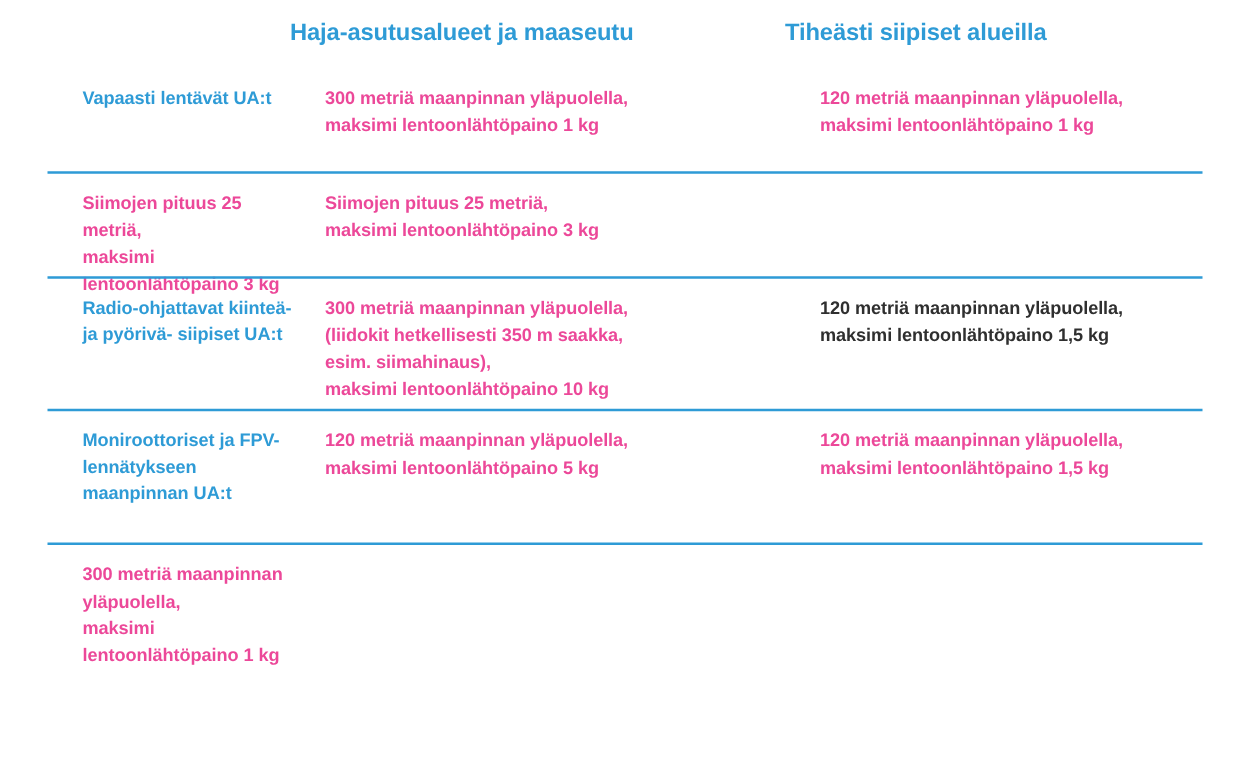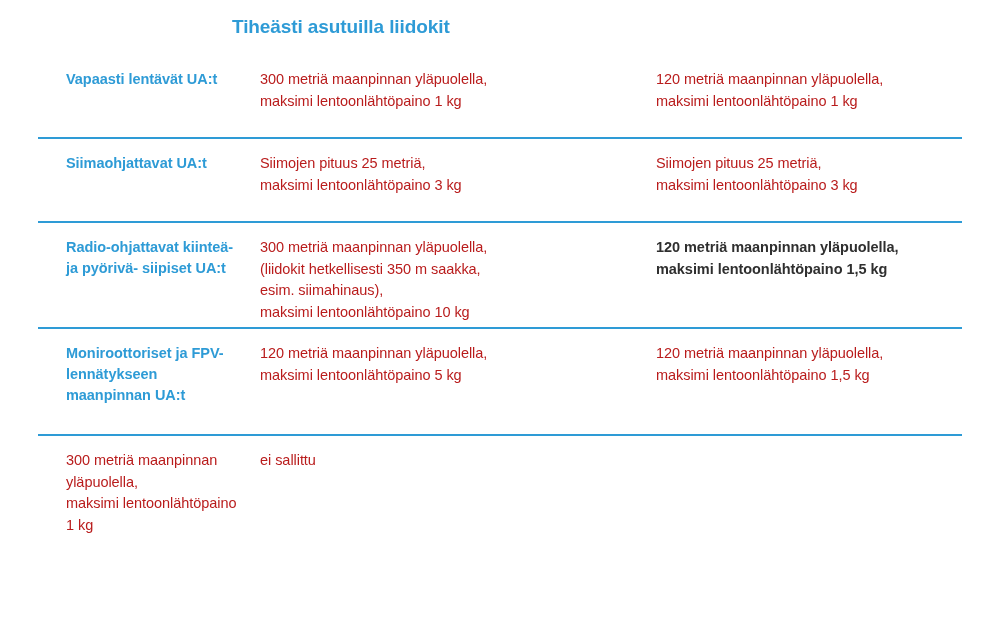--- a/index.html
+++ b/index.html
@@ -60,23 +60,23 @@
     padding-left: 28px;
   }
   .cell-label {
     color: #2e9bd6;
     font-size: 14.5px;
     font-weight: bold;
     line-height: 21px;
     letter-spacing: -0.05px;
   }
   .cell-a, .cell-b {
-    color: #b91c1c;
+    color: #ec4899;
     font-size: 14.5px;
-    font-weight: normal;
+    font-weight: bold;
     line-height: 21.5px;
     letter-spacing: -0.05px;
     white-space: pre-line;
   }
   .cell-b.emph {
     font-weight: bold;
     color: #2f2f2f;
   }
 
   
@@ -98,40 +98,39 @@
   .row-4 { height: 90px; }
 </style>
 </head>
 <body>
 
 <div class="table-wrap">
 
   <div class="row head-row">
     <div class="gutter"></div>
     <div class="head-label"></div>
-    <div class="head-b">Tiheästi asutuilla liidokit</div>
+    <div class="head-a">Haja-asutusalueet ja maaseutu</div>
+    <div class="head-b">Tiheästi siipiset alueilla</div>
   </div>
 
   <div class="row body-row row-0">
     <div class="gutter"></div>
     <div class="cell-label">Vapaasti
 lentävät UA:t</div>
     <div class="cell-a">300 metriä maanpinnan yläpuolella,
 maksimi lentoonlähtöpaino 1 kg</div>
     <div class="cell-b">120 metriä maanpinnan yläpuolella,
 maksimi lentoonlähtöpaino 1 kg</div>
   </div>
   <div class="divider-row">
     <div class="divider"></div>
   </div>
 
   <div class="row body-row row-1">
     <div class="gutter"></div>
-    <div class="cell-label">Siimaohjattavat
-UA:t</div>
     <div class="cell-a">Siimojen pituus 25 metriä,
 maksimi lentoonlähtöpaino 3 kg</div>
     <div class="cell-b">Siimojen pituus 25 metriä,
 maksimi lentoonlähtöpaino 3 kg</div>
   </div>
   <div class="divider-row">
     <div class="divider"></div>
   </div>
 
   <div class="row body-row row-2">
@@ -161,16 +160,15 @@
 maksimi lentoonlähtöpaino 1,5 kg</div>
   </div>
   <div class="divider-row">
     <div class="divider"></div>
   </div>
 
   <div class="row body-row row-4">
     <div class="gutter"></div>
     <div class="cell-a">300 metriä maanpinnan yläpuolella,
 maksimi lentoonlähtöpaino 1 kg</div>
-    <div class="cell-b">ei sallittu</div>
   </div>
 
 </div>
 
 </body></html>

